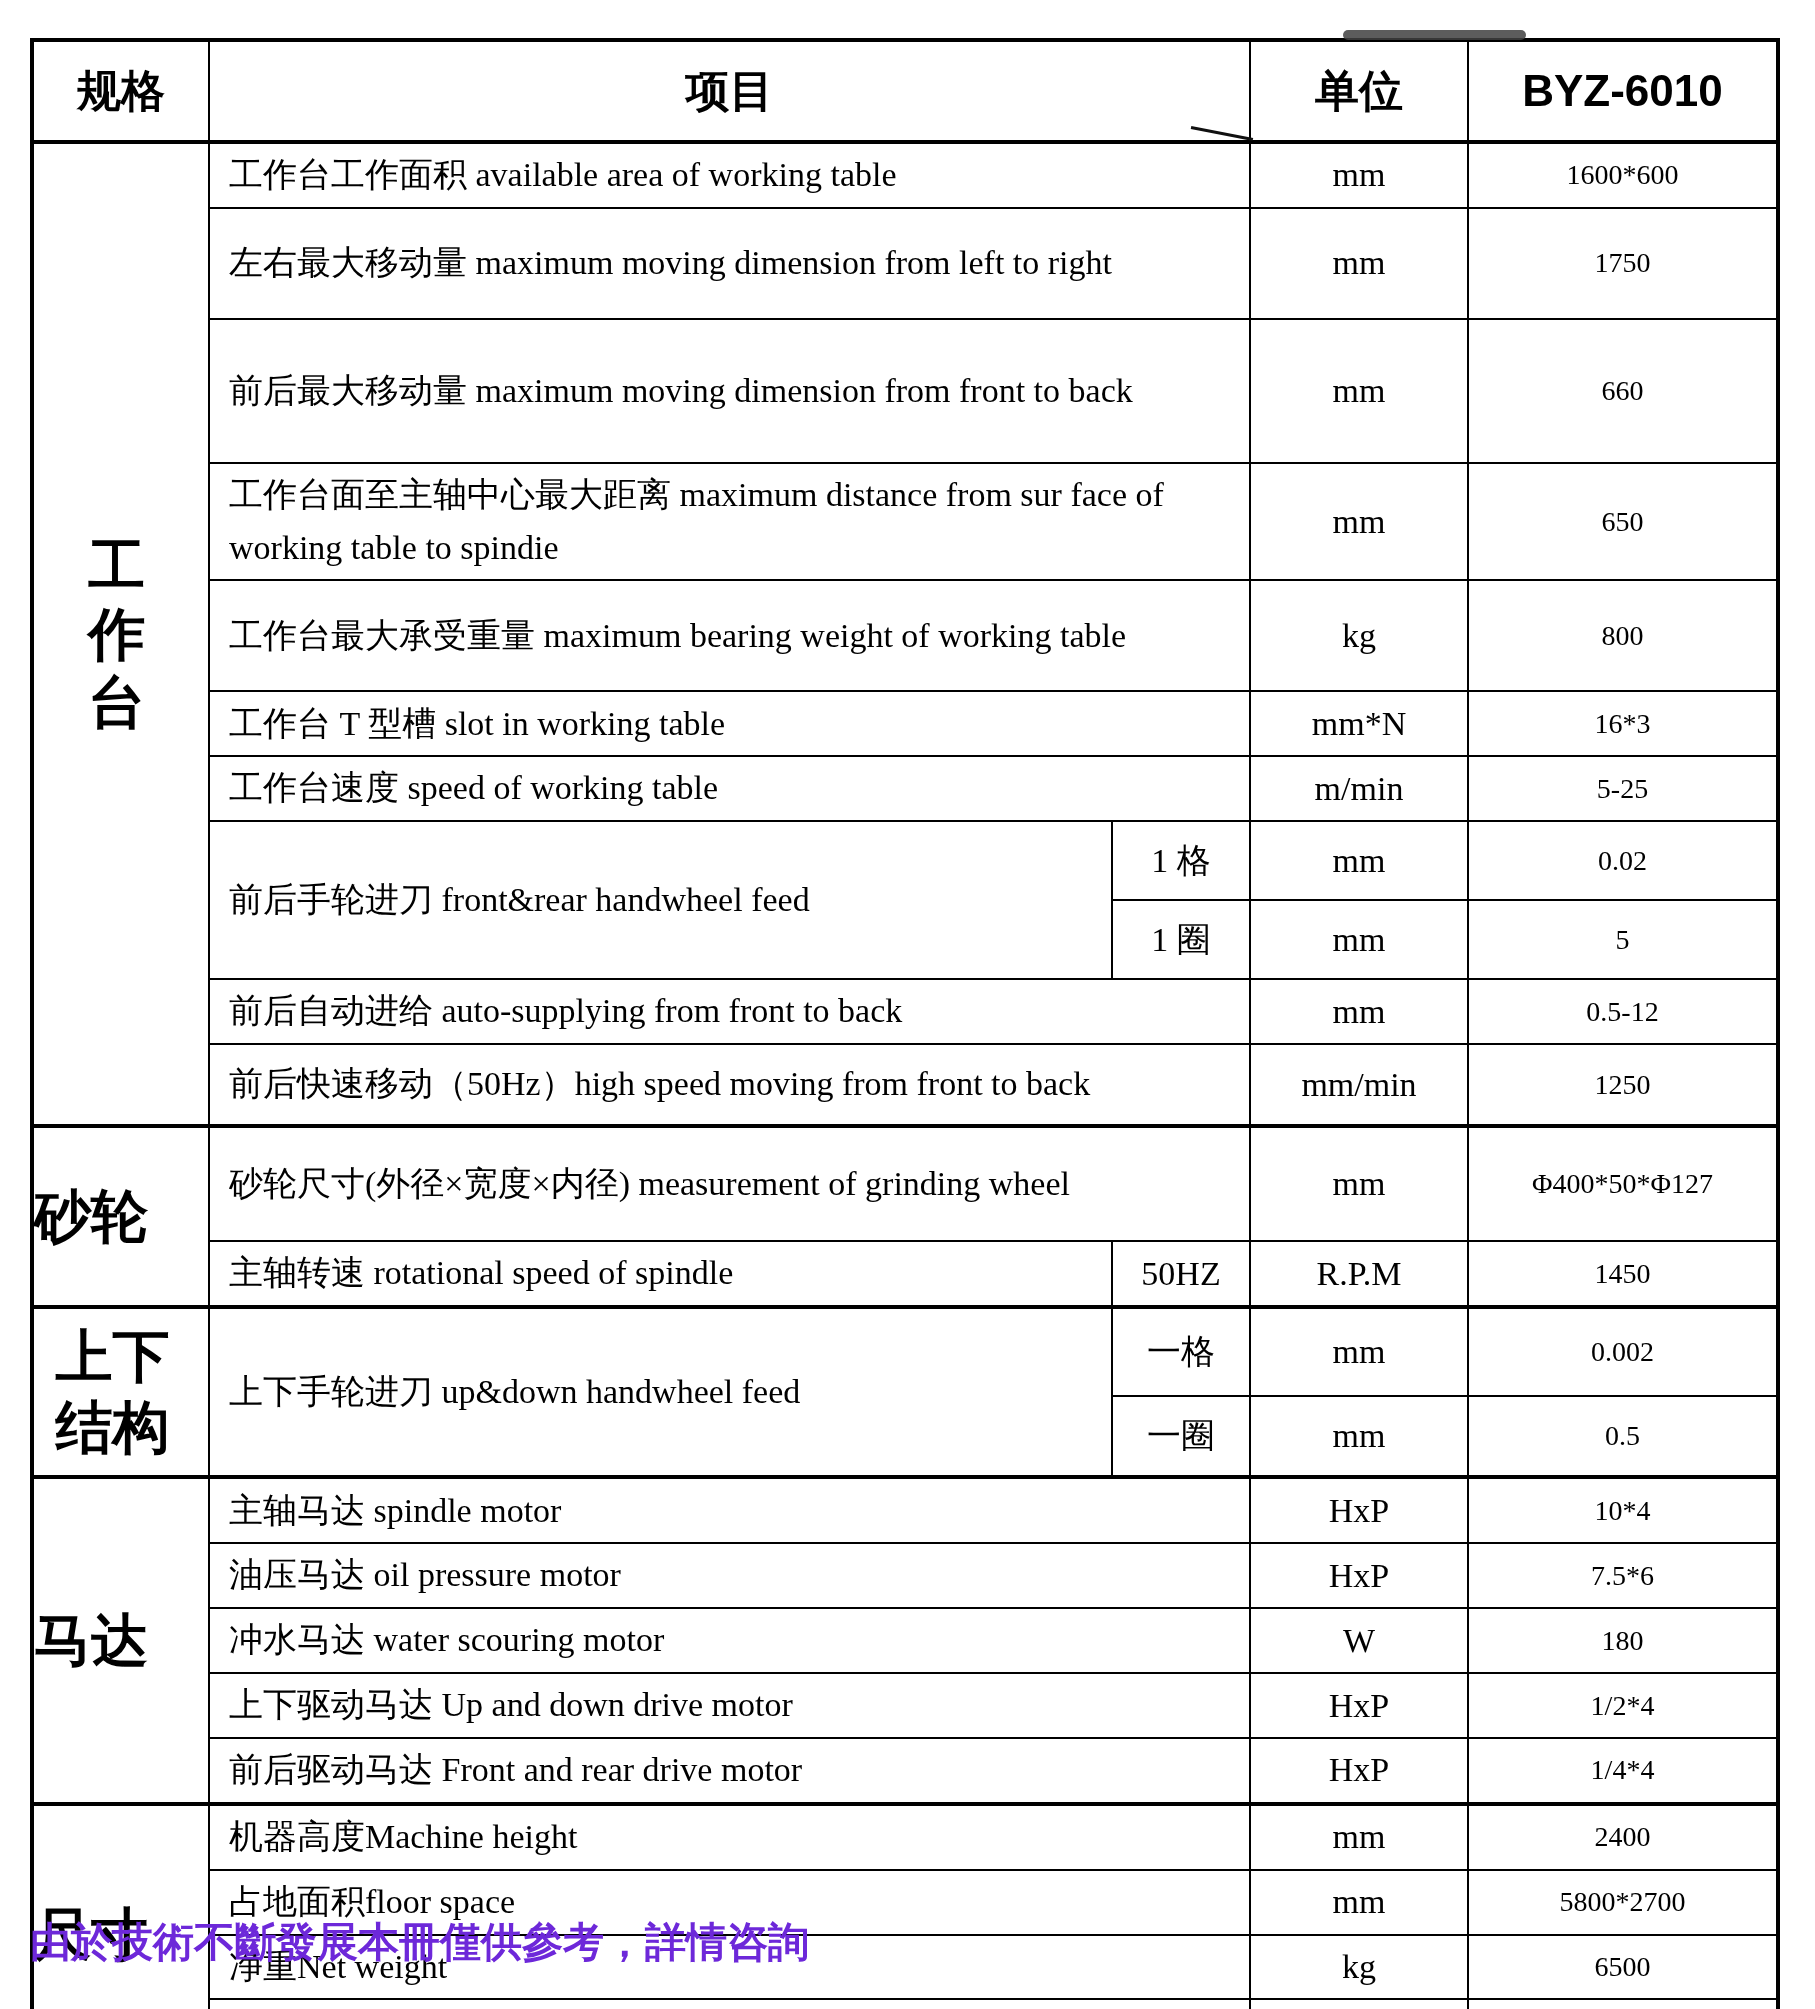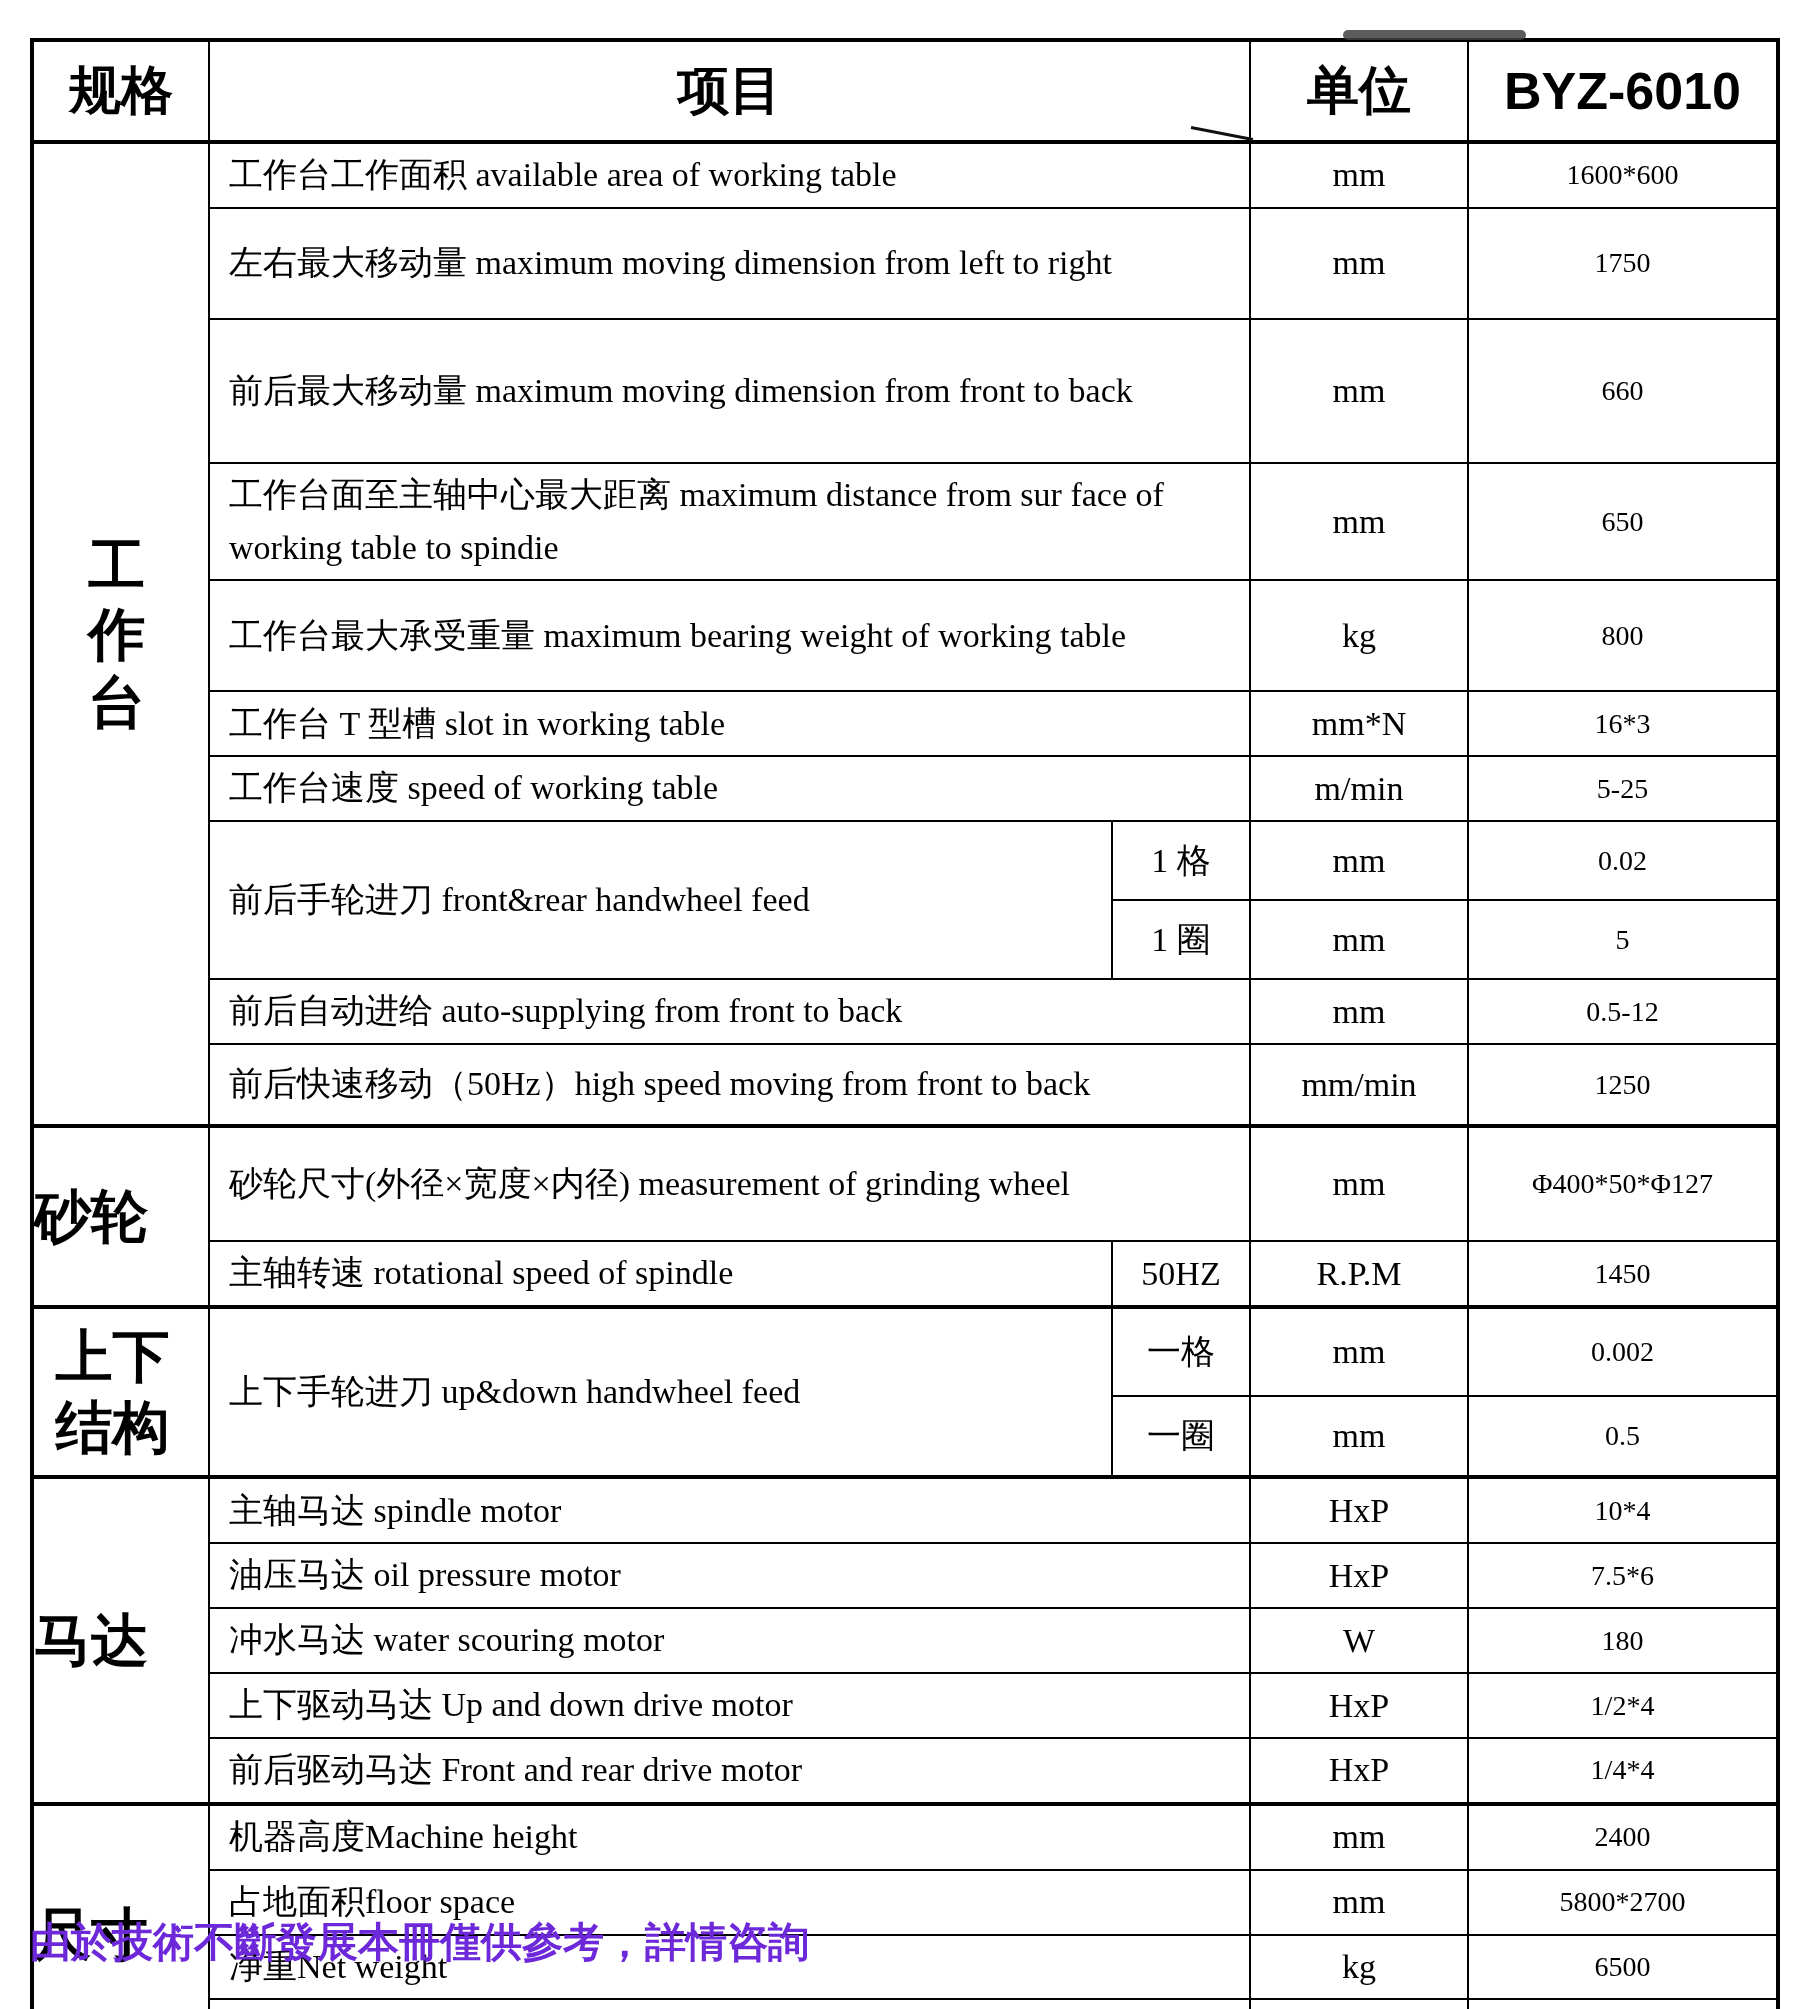--- a/index.html
+++ b/index.html
@@ -9,21 +9,21 @@
   }
   table.spec{
     position:absolute;left:30px;top:38px;
     width:1746px;border-collapse:collapse;table-layout:fixed;
     border:4.3px solid #000;
   }
   td,th{border:2.6px solid #000;padding:0;overflow:hidden;}
   tr.gs>td, tr.gs>th{border-top:4.3px solid #000;}
   th{
     font-family:"Liberation Sans","DejaVu Sans",sans-serif;
-    font-weight:bold;font-size:52px;text-align:center;vertical-align:middle;
+    font-weight:bold;font-size:44px;text-align:center;vertical-align:middle;
   }
   td.group{
     text-align:left;vertical-align:middle;
     font-family:"Liberation Sans","DejaVu Sans",sans-serif;
     font-weight:bold;font-size:57px;line-height:1.2;
   }
   td.group .vstack{width:1.15em;margin:0 auto;word-break:break-all;}
   td.group .wrap2{width:2.3em;margin:12px auto;word-break:break-all;line-height:1.25;}
   td.item{
     text-align:left;vertical-align:middle;

